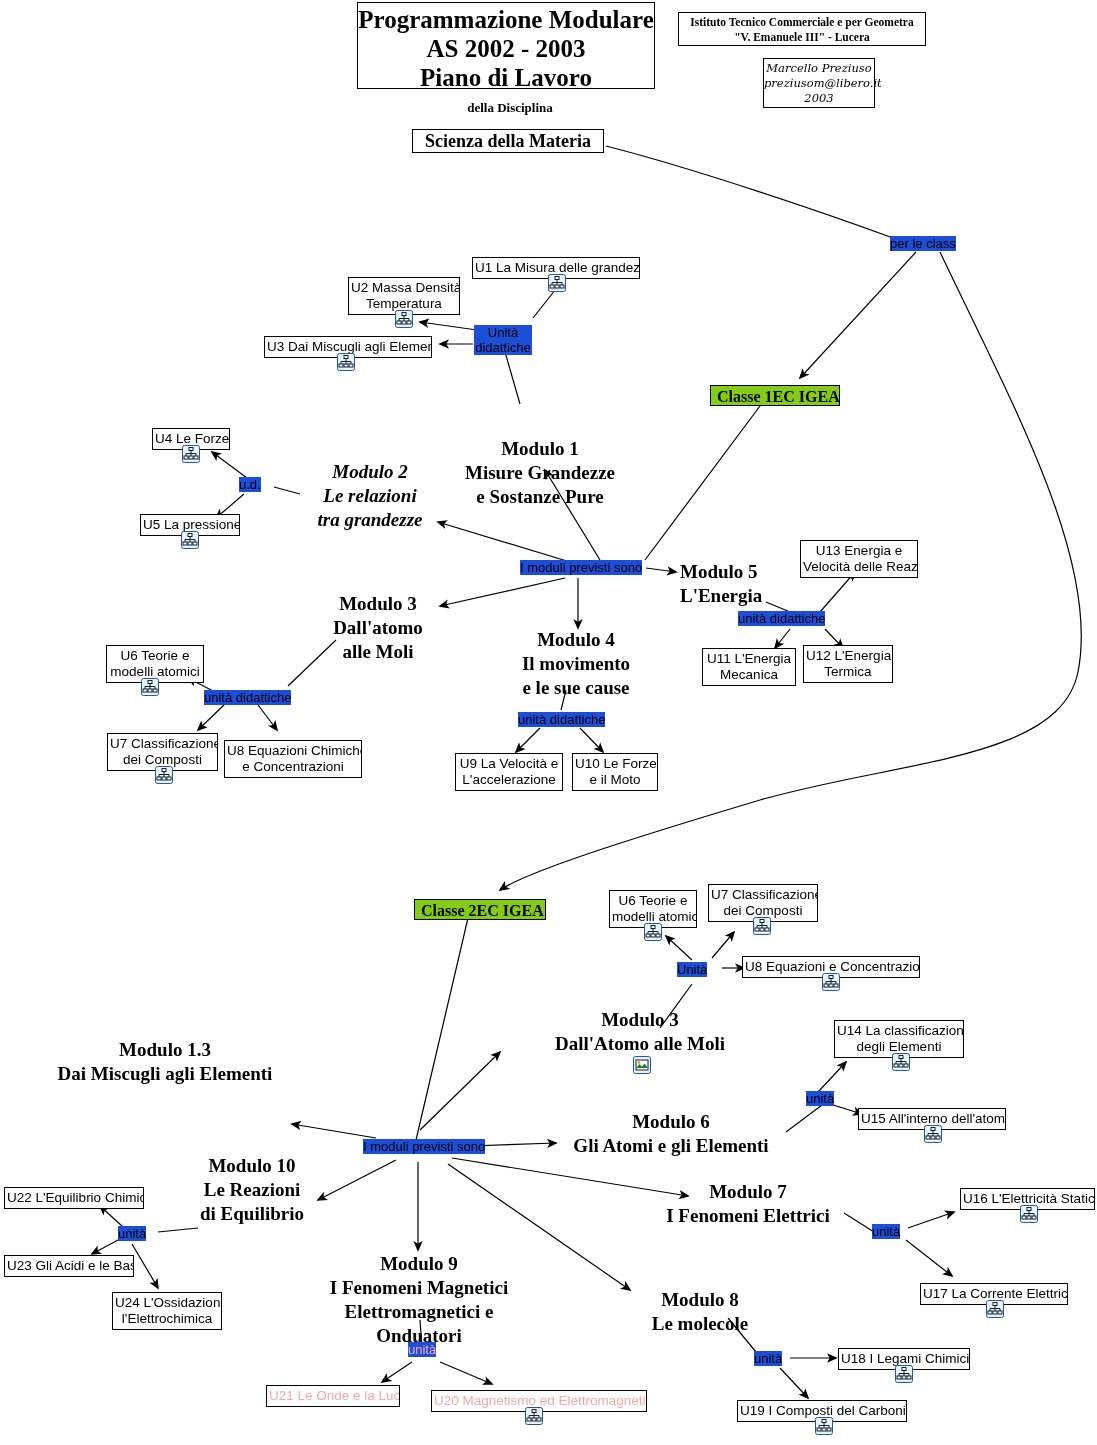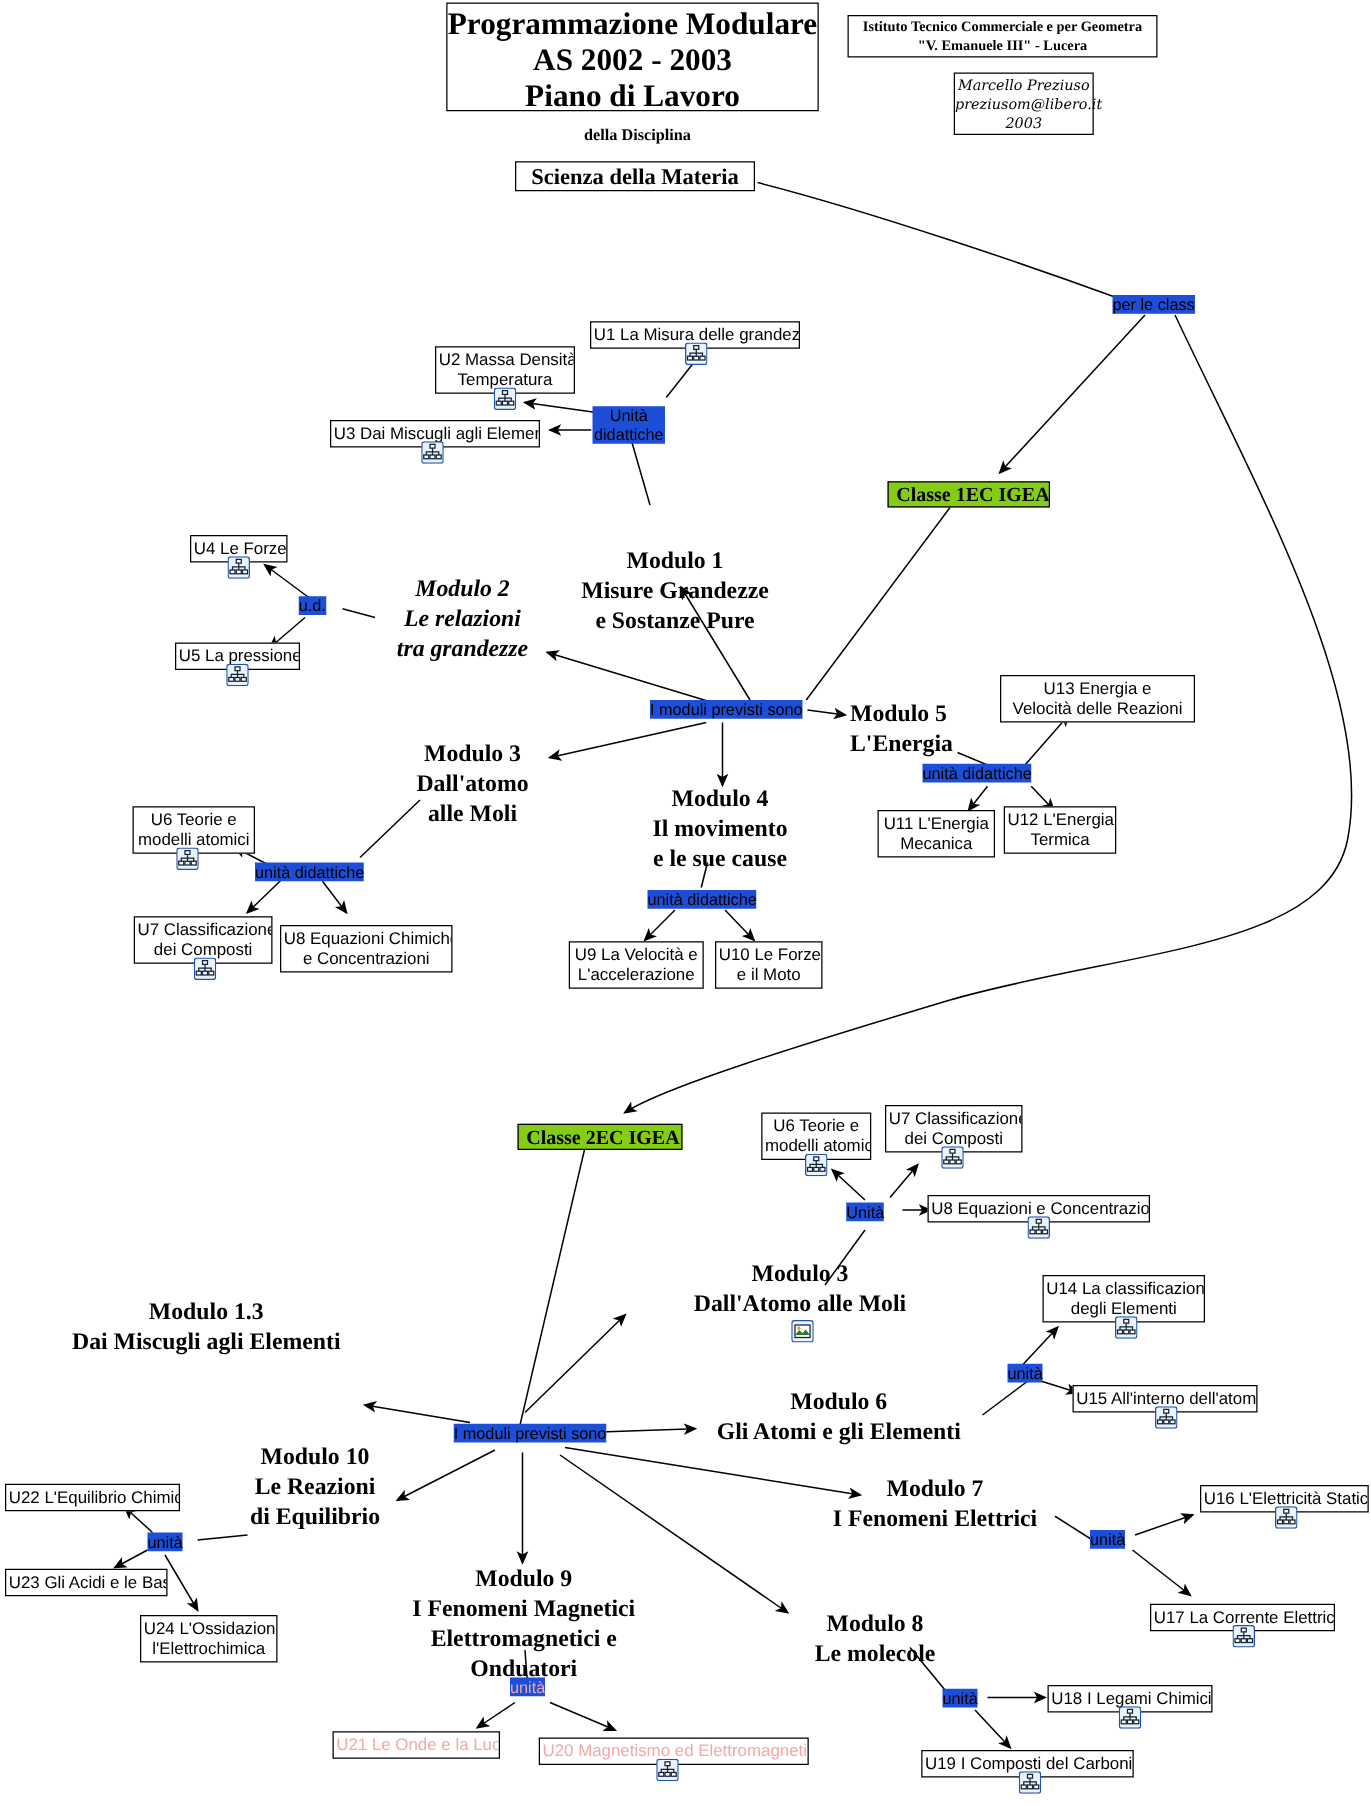--- a/index.html
+++ b/index.html
@@ -334,21 +334,21 @@
   <div class="unit" style="left:702px;top:648px;width:94px;height:38px;">
     <div>U11 L'Energia</div>
     <div>Mecanica</div>
   </div>
 
   <div class="unit" style="left:803px;top:645px;width:90px;height:38px;">
     <div>U12 L'Energia</div>
     <div>Termica</div>
   </div>
 
-  <div class="unit" style="left:800px;top:540px;width:156px;height:38px;">
+  <div class="unit" style="left:800px;top:540px;width:118px;height:38px;">
     <div>U13 Energia e</div>
     <div>Velocità delle Reazioni</div>
   </div>
 
   <div class="module" style="left:40px;top:1038px;width:250px;">
     <div>Modulo 1.3</div>
     <div>Dai Miscugli agli Elementi</div>
   </div>
 
   <div class="module" style="left:540px;top:1008px;width:200px;">

